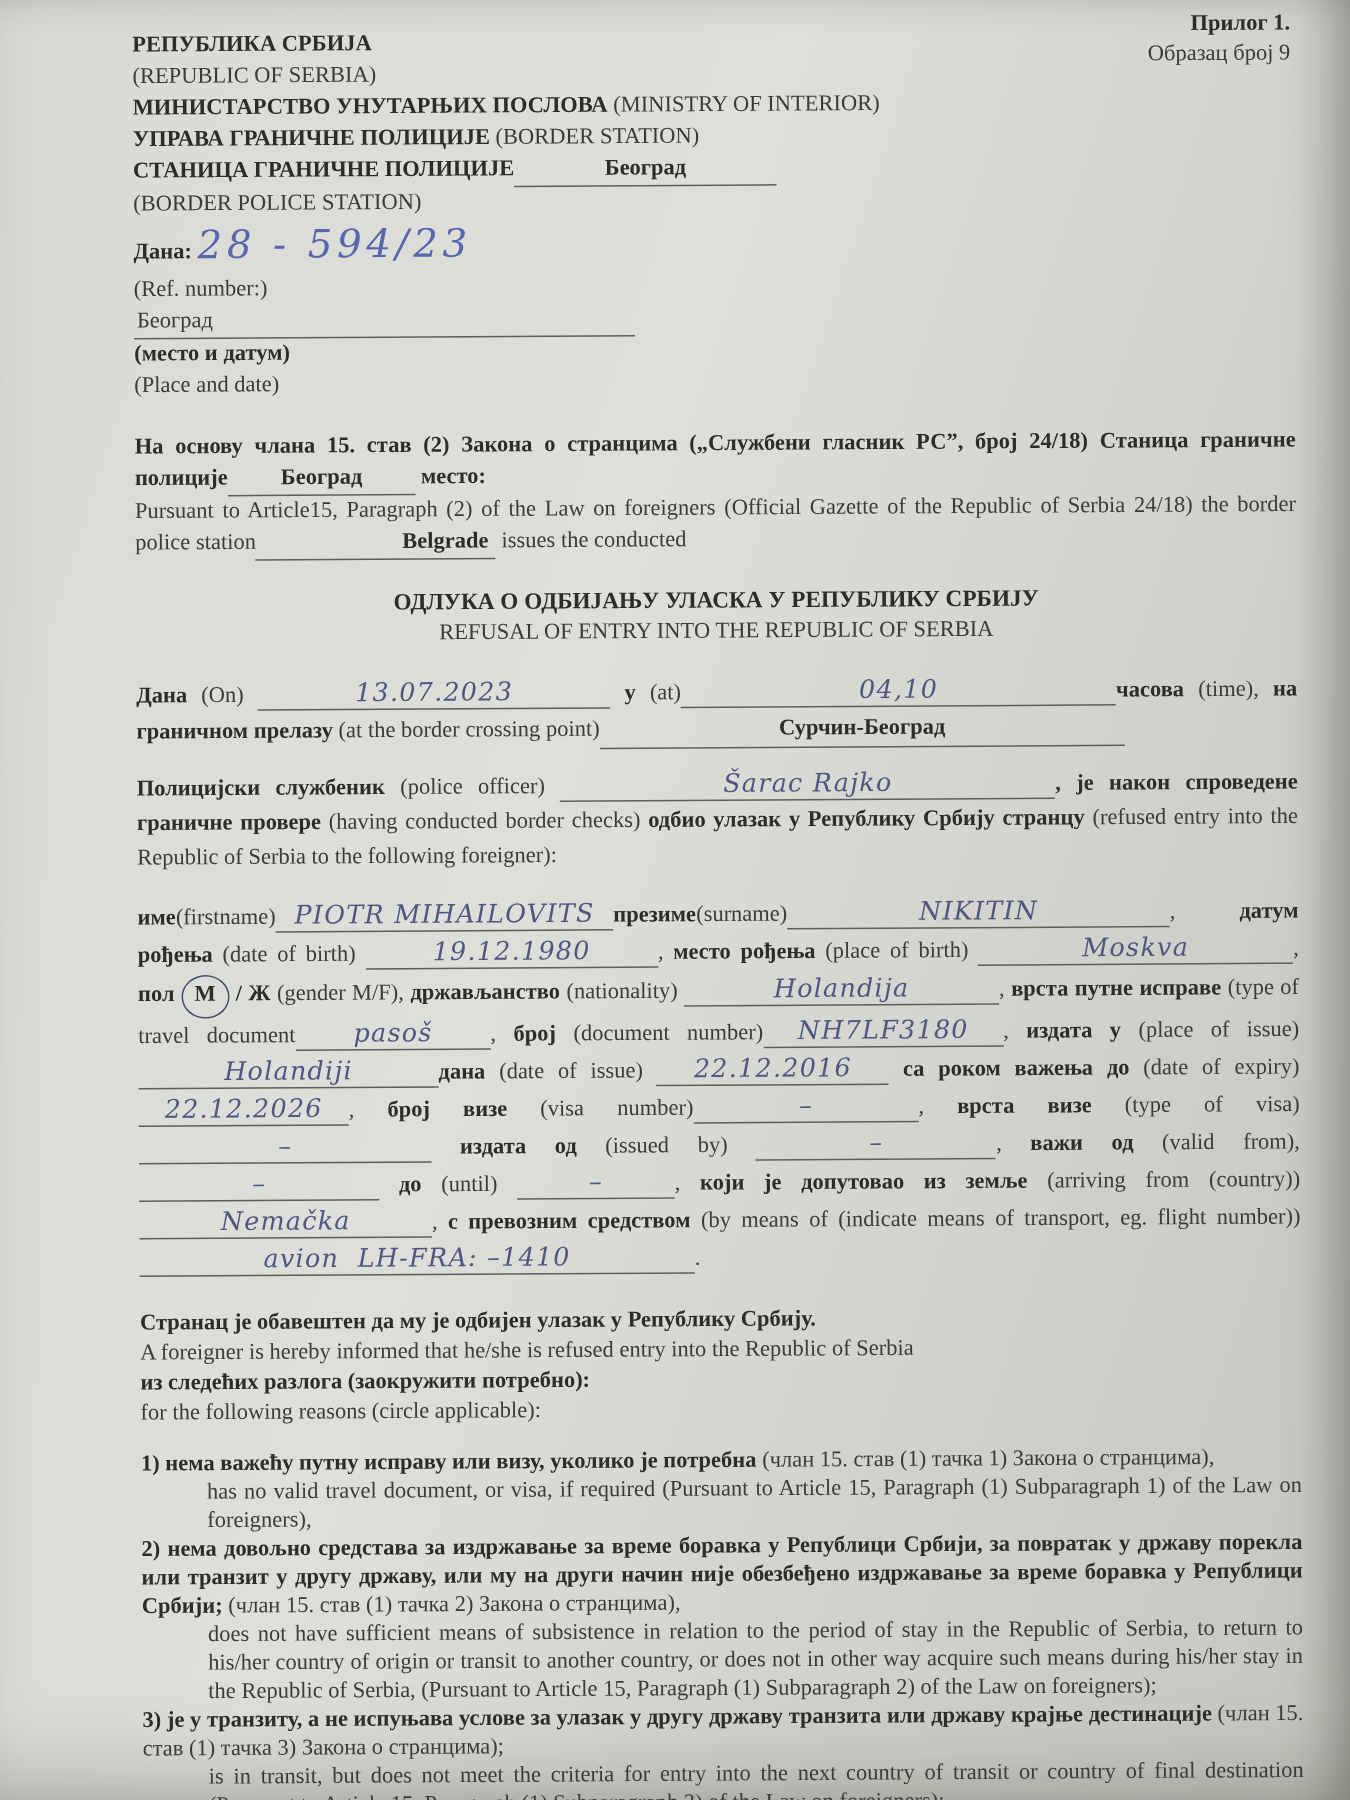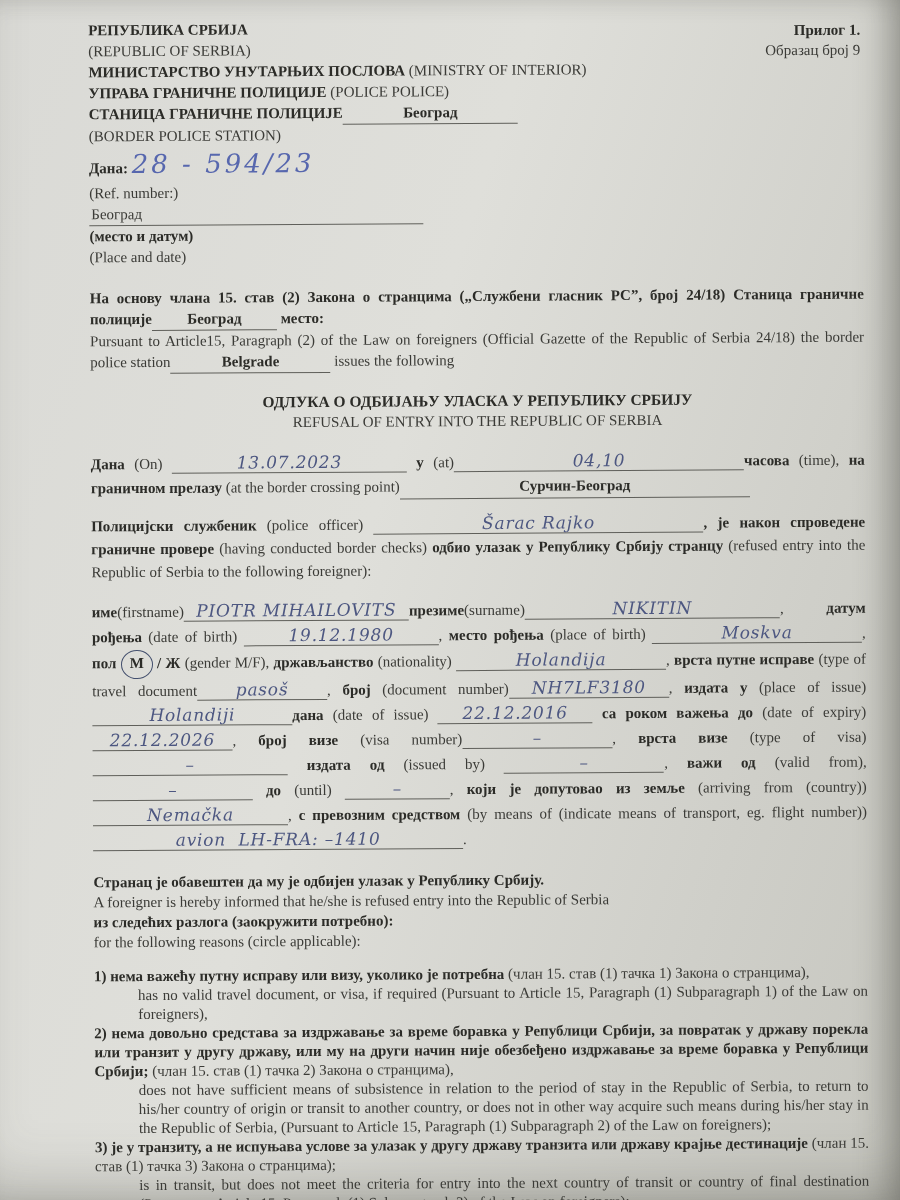--- a/index.html
+++ b/index.html
@@ -12,21 +12,21 @@
   .sheet{
     position:relative;width:900px;height:1200px;overflow:hidden;
     background:linear-gradient(108deg,#dadad6 0%,#dfdfda 42%,#cfcfc9 78%,#c6c6bf 100%);
     box-shadow:inset -28px 0 34px -18px rgba(72,72,64,.45),
                inset 0 -48px 60px -34px rgba(72,72,64,.30),
                inset 0 18px 30px -24px rgba(72,72,64,.18);
   }
   .content{position:absolute;left:88px;right:38px;top:6px;transform:rotate(-.35deg);transform-origin:50% 0;}
   .sr{font-weight:700;color:#2c2c28;}
   .en{color:#3b3b37;}
-  .annex{position:absolute;right:2px;top:16px;text-align:right;line-height:20px;}
+  .annex{position:absolute;right:2px;top:2px;text-align:right;line-height:20px;}
   .hdr{line-height:21px;padding-top:12px;}
   .refline{line-height:30px;margin-top:2px;}
   .hw-big{
     font-family:"DejaVu Serif",serif;font-style:italic;font-size:26px;
     color:#5767ae;letter-spacing:3px;font-weight:500;
   }
   .fill{
     display:inline-block;border-bottom:1.3px solid #5f5f5a;
     text-align:center;padding:0 5px;vertical-align:baseline;
   }
@@ -65,33 +65,33 @@
 
     <div class="annex">
       <div class="sr">Прилог 1.</div>
       <div class="en">Образац број 9</div>
     </div>
 
     <div class="hdr">
       <div class="sr">РЕПУБЛИКА СРБИЈА</div>
       <div class="en">(REPUBLIC OF SERBIA)</div>
       <div><span class="sr">МИНИСТАРСТВО УНУТАРЊИХ ПОСЛОВА</span><span class="en"> (MINISTRY OF INTERIOR)</span></div>
-      <div><span class="sr">УПРАВА ГРАНИЧНЕ ПОЛИЦИЈЕ</span><span class="en"> (POLICE POLICE)</span></div>
+      <div><span class="sr">УПРАВА ГРАНИЧНЕ ПОЛИЦИЈЕ</span><span class="en"> (BORDER STATION)</span></div>
       <div><span class="sr">СТАНИЦА ГРАНИЧНЕ ПОЛИЦИЈЕ</span><span class="fill tf" style="min-width:165px">Београд</span></div>
       <div class="en">(BORDER POLICE STATION)</div>
       <div class="refline"><span class="sr">Дана:</span> <span class="hw-big">28 - 594/23</span></div>
       <div class="en">(Ref. number:)</div>
       <div><span class="fill-l" style="min-width:330px">Београд</span></div>
       <div class="sr">(место и датум)</div>
       <div class="en">(Place and date)</div>
     </div>
 
     <div class="legal">
       <div class="just seg-par"><span class="sr">На основу члана 15. став (2) Закона о странцима („Службени гласник РС”, број 24/18) Станица граничне полиције</span><span class="fill tf" style="min-width: 115px;">Београд</span><span class="sr"> место:</span></div>
-      <div class="just seg-par"><span class="en">Pursuant to Article15, Paragraph (2) of the Law on foreigners (Official Gazette of the Republic of Serbia 24/18) the border police station</span><span class="fill tf" style="min-width: 150px;">Belgrade</span><span class="en"> issues the following</span></div>
+      <div class="just seg-par"><span class="en">Pursuant to Article15, Paragraph (2) of the Law on foreigners (Official Gazette of the Republic of Serbia 24/18) the border police station</span><span class="fill tf" style="min-width: 150px; text-align: right;">Belgrade</span><span class="en"> issues the conducted</span></div>
     </div>
 
     <div class="title-block">
       <div class="sr t1">ОДЛУКА О ОДБИЈАЊУ УЛАСКА У РЕПУБЛИКУ СРБИЈУ</div>
       <div class="en t2">REFUSAL OF ENTRY INTO THE REPUBLIC OF SERBIA</div>
     </div>
 
     <div class="just seg-par dana"><span class="sr">Дана</span><span class="en"> (On) </span><span class="fill hw" style="min-width: 225px;">13.07.2023</span><span class="sr"> у</span><span class="en"> (at)</span><span class="fill hw" style="min-width: 280px;">04,10</span><span class="sr">часова</span><span class="en"> (time), </span><span class="sr">на граничном прелазу</span><span class="en"> (at the border crossing point)</span><span class="fill tf" style="min-width: 340px;">Сурчин-Београд</span></div>
 
     <div class="just seg-par officer"><span class="sr">Полицијски службеник</span><span class="en"> (police officer) </span><span class="fill hw" style="min-width: 320px;">Šarac Rajko</span><span class="sr">, је након спроведене граничне провере</span><span class="en"> (having conducted border checks) </span><span class="sr">одбио улазак у Републику Србију странцу</span><span class="en"> (refused entry into the Republic of Serbia to the following foreigner):</span></div>

